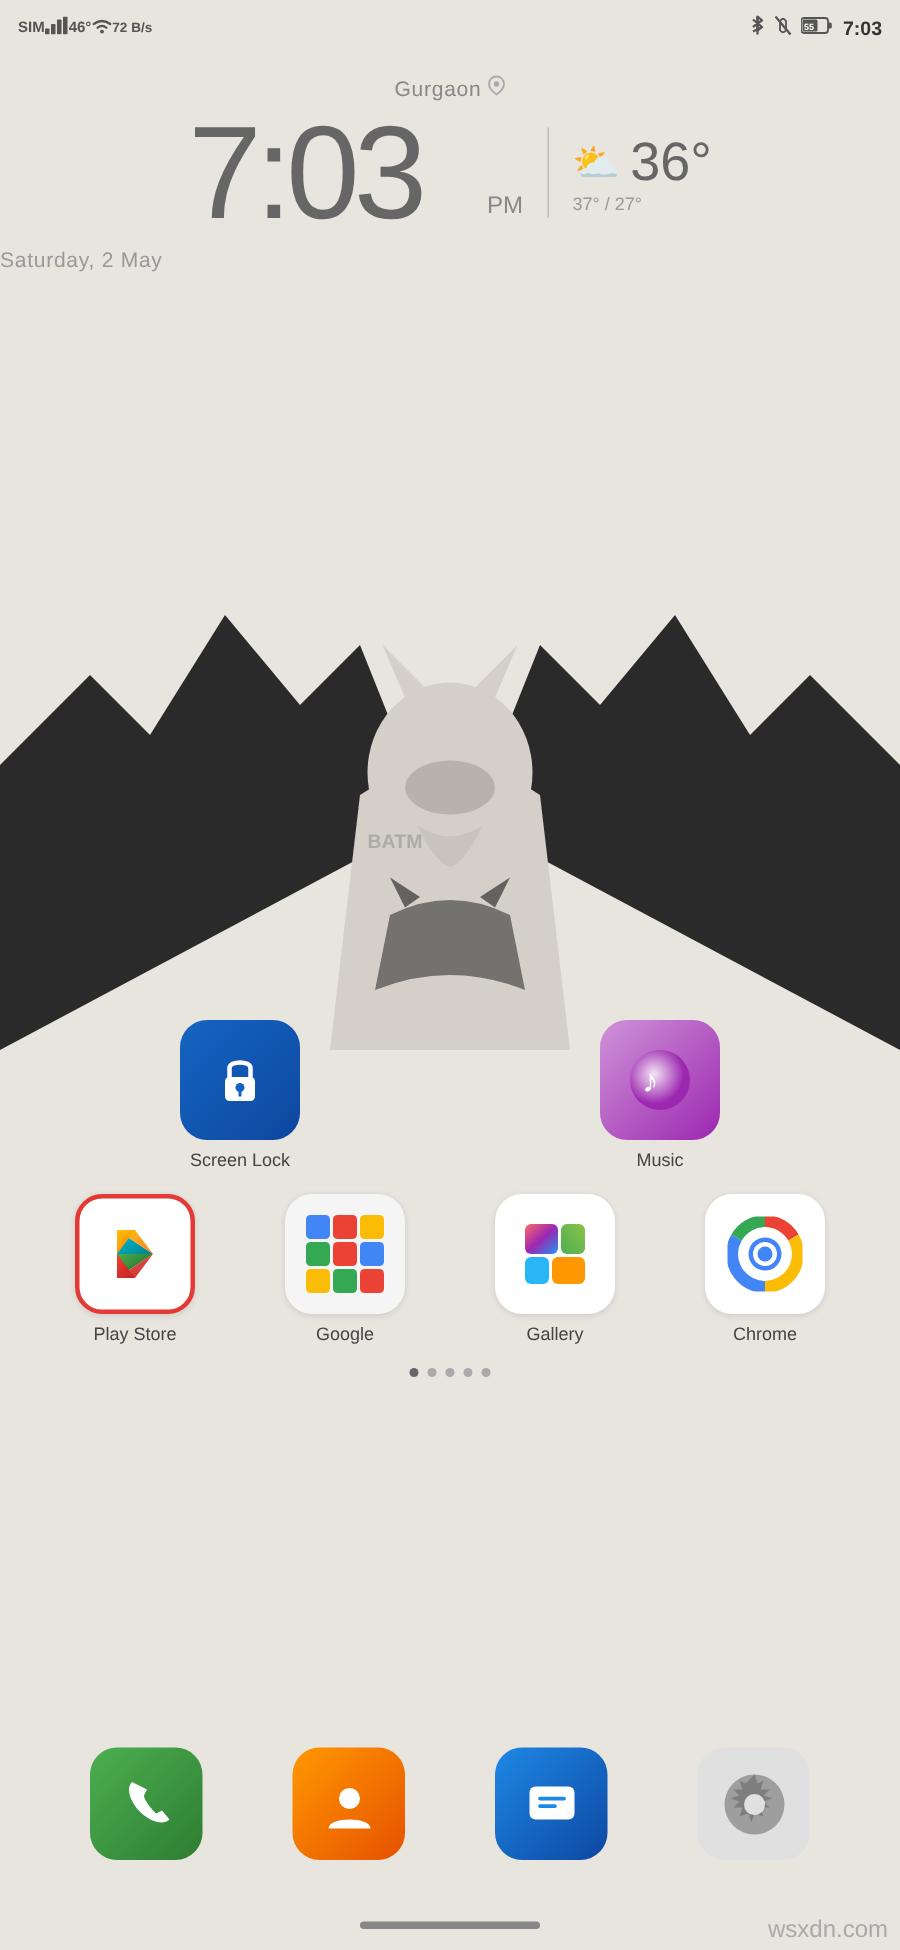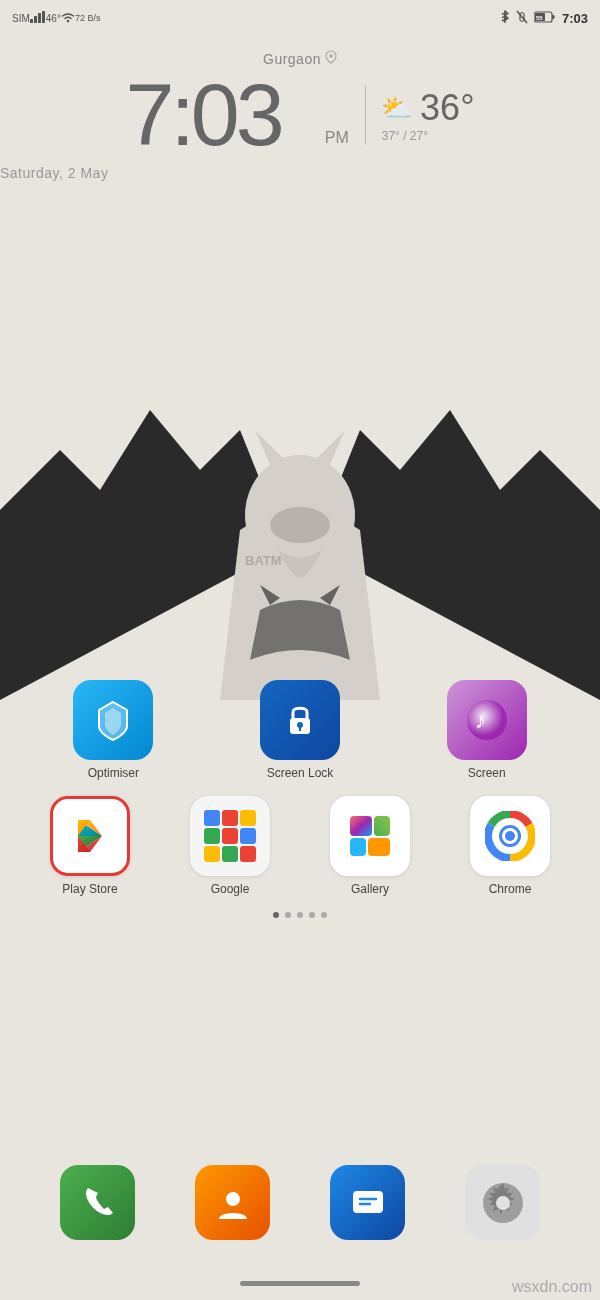--- a/index.html
+++ b/index.html
@@ -22,21 +22,21 @@
       justify-content: space-between;
       padding: 0 12px;
       z-index: 10;
     }
     .status-left {
       display: flex;
       align-items: center;
       gap: 0;
       font-size: 11px;
       color: #555;
-      font-weight: 400;
+      font-weight: 700;
     }
     .status-right {
       display: flex;
       align-items: center;
       gap: 6px;
       font-size: 12px;
       color: #333;
       font-weight: 600;
     }
 
@@ -389,29 +389,20 @@
       <span class="temp-range">37° / 27°</span>
     </div>
   </div>
   <div class="date-display">Saturday, 2 May</div>
 </div>
 
 <div class="app-grid-area">
 
   <div class="app-row">
 
-    <div class="app-item">
-      <div class="app-icon-wrapper icon-optimiser">
-        <svg width="44" height="44" viewBox="0 0 44 44">
-          <path d="M22,4 L36,12 L36,28 C36,36 22,42 22,42 C22,42 8,36 8,28 L8,12 Z" fill="rgba(255,255,255,0.3)" stroke="white" stroke-width="2"></path>
-          <path d="M22,10 L30,15 L30,27 C30,32 22,37 22,37 C22,37 14,32 14,27 L14,15 Z" fill="rgba(255,255,255,0.4)"></path>
-        </svg>
-      </div>
-      <span class="app-label">Optimiser</span>
-    </div>
 
     <div class="app-item">
       <div class="app-icon-wrapper icon-screenlock">
         <svg width="44" height="44" viewBox="0 0 44 44">
           <rect x="12" y="20" width="20" height="16" rx="3" fill="white"></rect>
           <path d="M15,20 L15,14 C15,9 29,9 29,14 L29,20" stroke="white" stroke-width="3" fill="none" stroke-linecap="round"></path>
           <circle cx="22" cy="27" r="3" fill="#1565c0"></circle>
           <line x1="22" y1="29" x2="22" y2="33" stroke="#1565c0" stroke-width="2"></line>
         </svg>
       </div>
@@ -424,21 +415,21 @@
           <circle cx="22" cy="22" r="20" fill="url(#musicGrad)"></circle>
           <defs>
             <radialGradient id="musicGrad" cx="40%" cy="40%">
               <stop offset="0%" stop-color="#f3e5f5"></stop>
               <stop offset="100%" stop-color="#9c27b0"></stop>
             </radialGradient>
           </defs>
           <text x="10" y="30" font-size="22" fill="white">♪</text>
         </svg>
       </div>
-      <span class="app-label">Screen</span>
+      <span class="app-label">Music</span>
     </div>
 
   </div>
 
   <div class="app-row">
 
     <div class="app-item">
       <div class="app-icon-wrapper icon-playstore selected">
         <svg width="48" height="48" viewBox="0 0 48 48">
           <defs>

